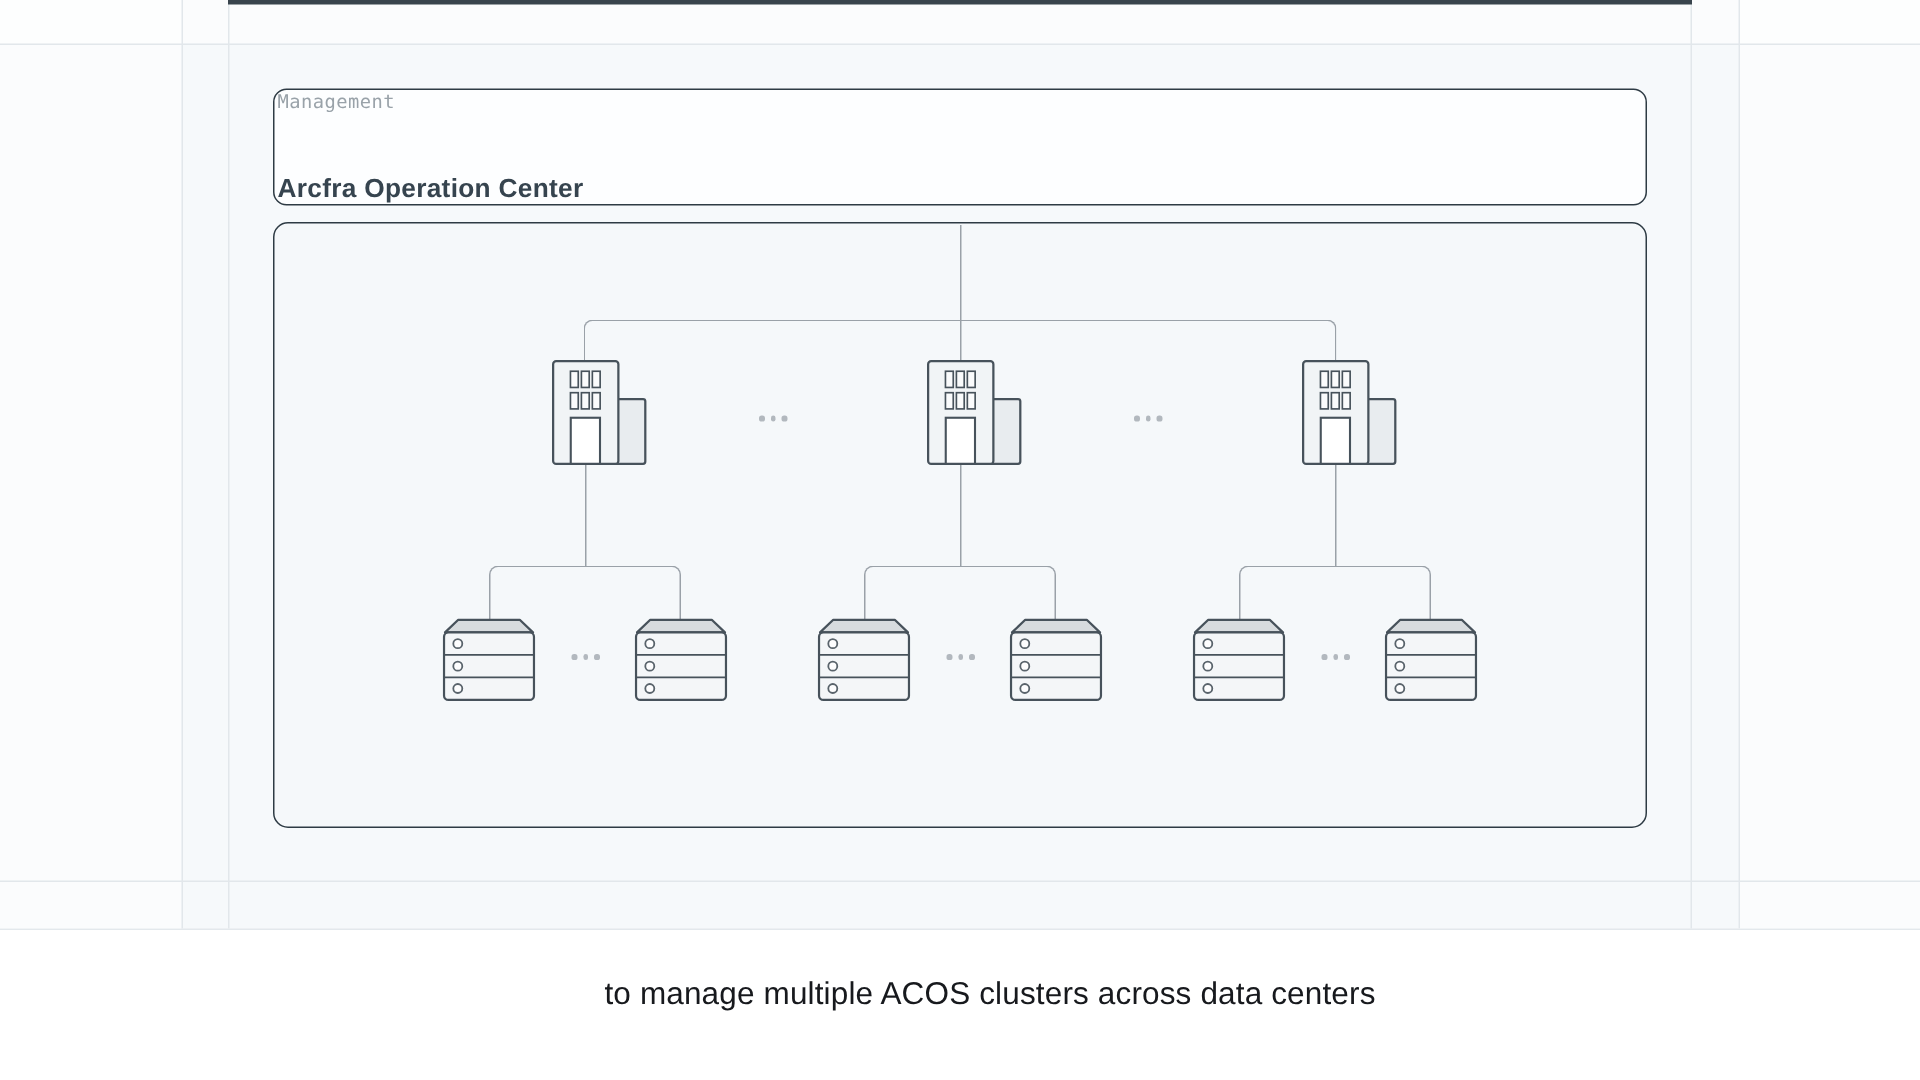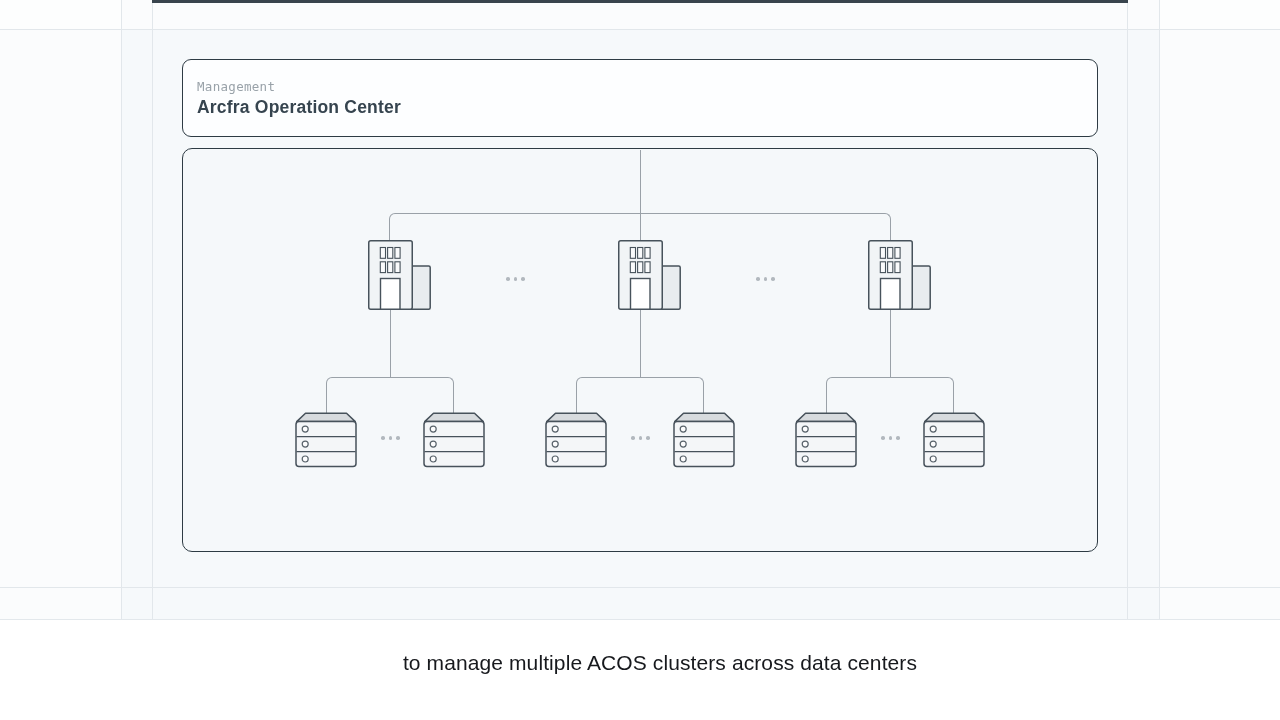--- a/index.html
+++ b/index.html
@@ -33,22 +33,22 @@
     background: #39444d;
   }
 
   
   .mgmt {
     position: absolute; left: 182px; top: 59px;
     width: 916px; height: 78px;
     background: #fdfeff;
     border: 1.5px solid #2e3b44;
     border-radius: 9px;
-    display: flex; flex-direction: column; justify-content: center;
-    padding-left: 14px;
+    display: flex; flex-direction: column; justify-content: space-between;
+    padding-left: 2px;
   }
   .mgmt .label {
     font-family: "DejaVu Sans Mono", "Liberation Mono", monospace;
     font-size: 12.5px; color: #99a2a9; letter-spacing: .3px;
   }
   .mgmt .title {
     font-size: 17.5px; color: #36444f; font-weight: 700;
     margin-top: 3px; letter-spacing: .2px;
   }
 

